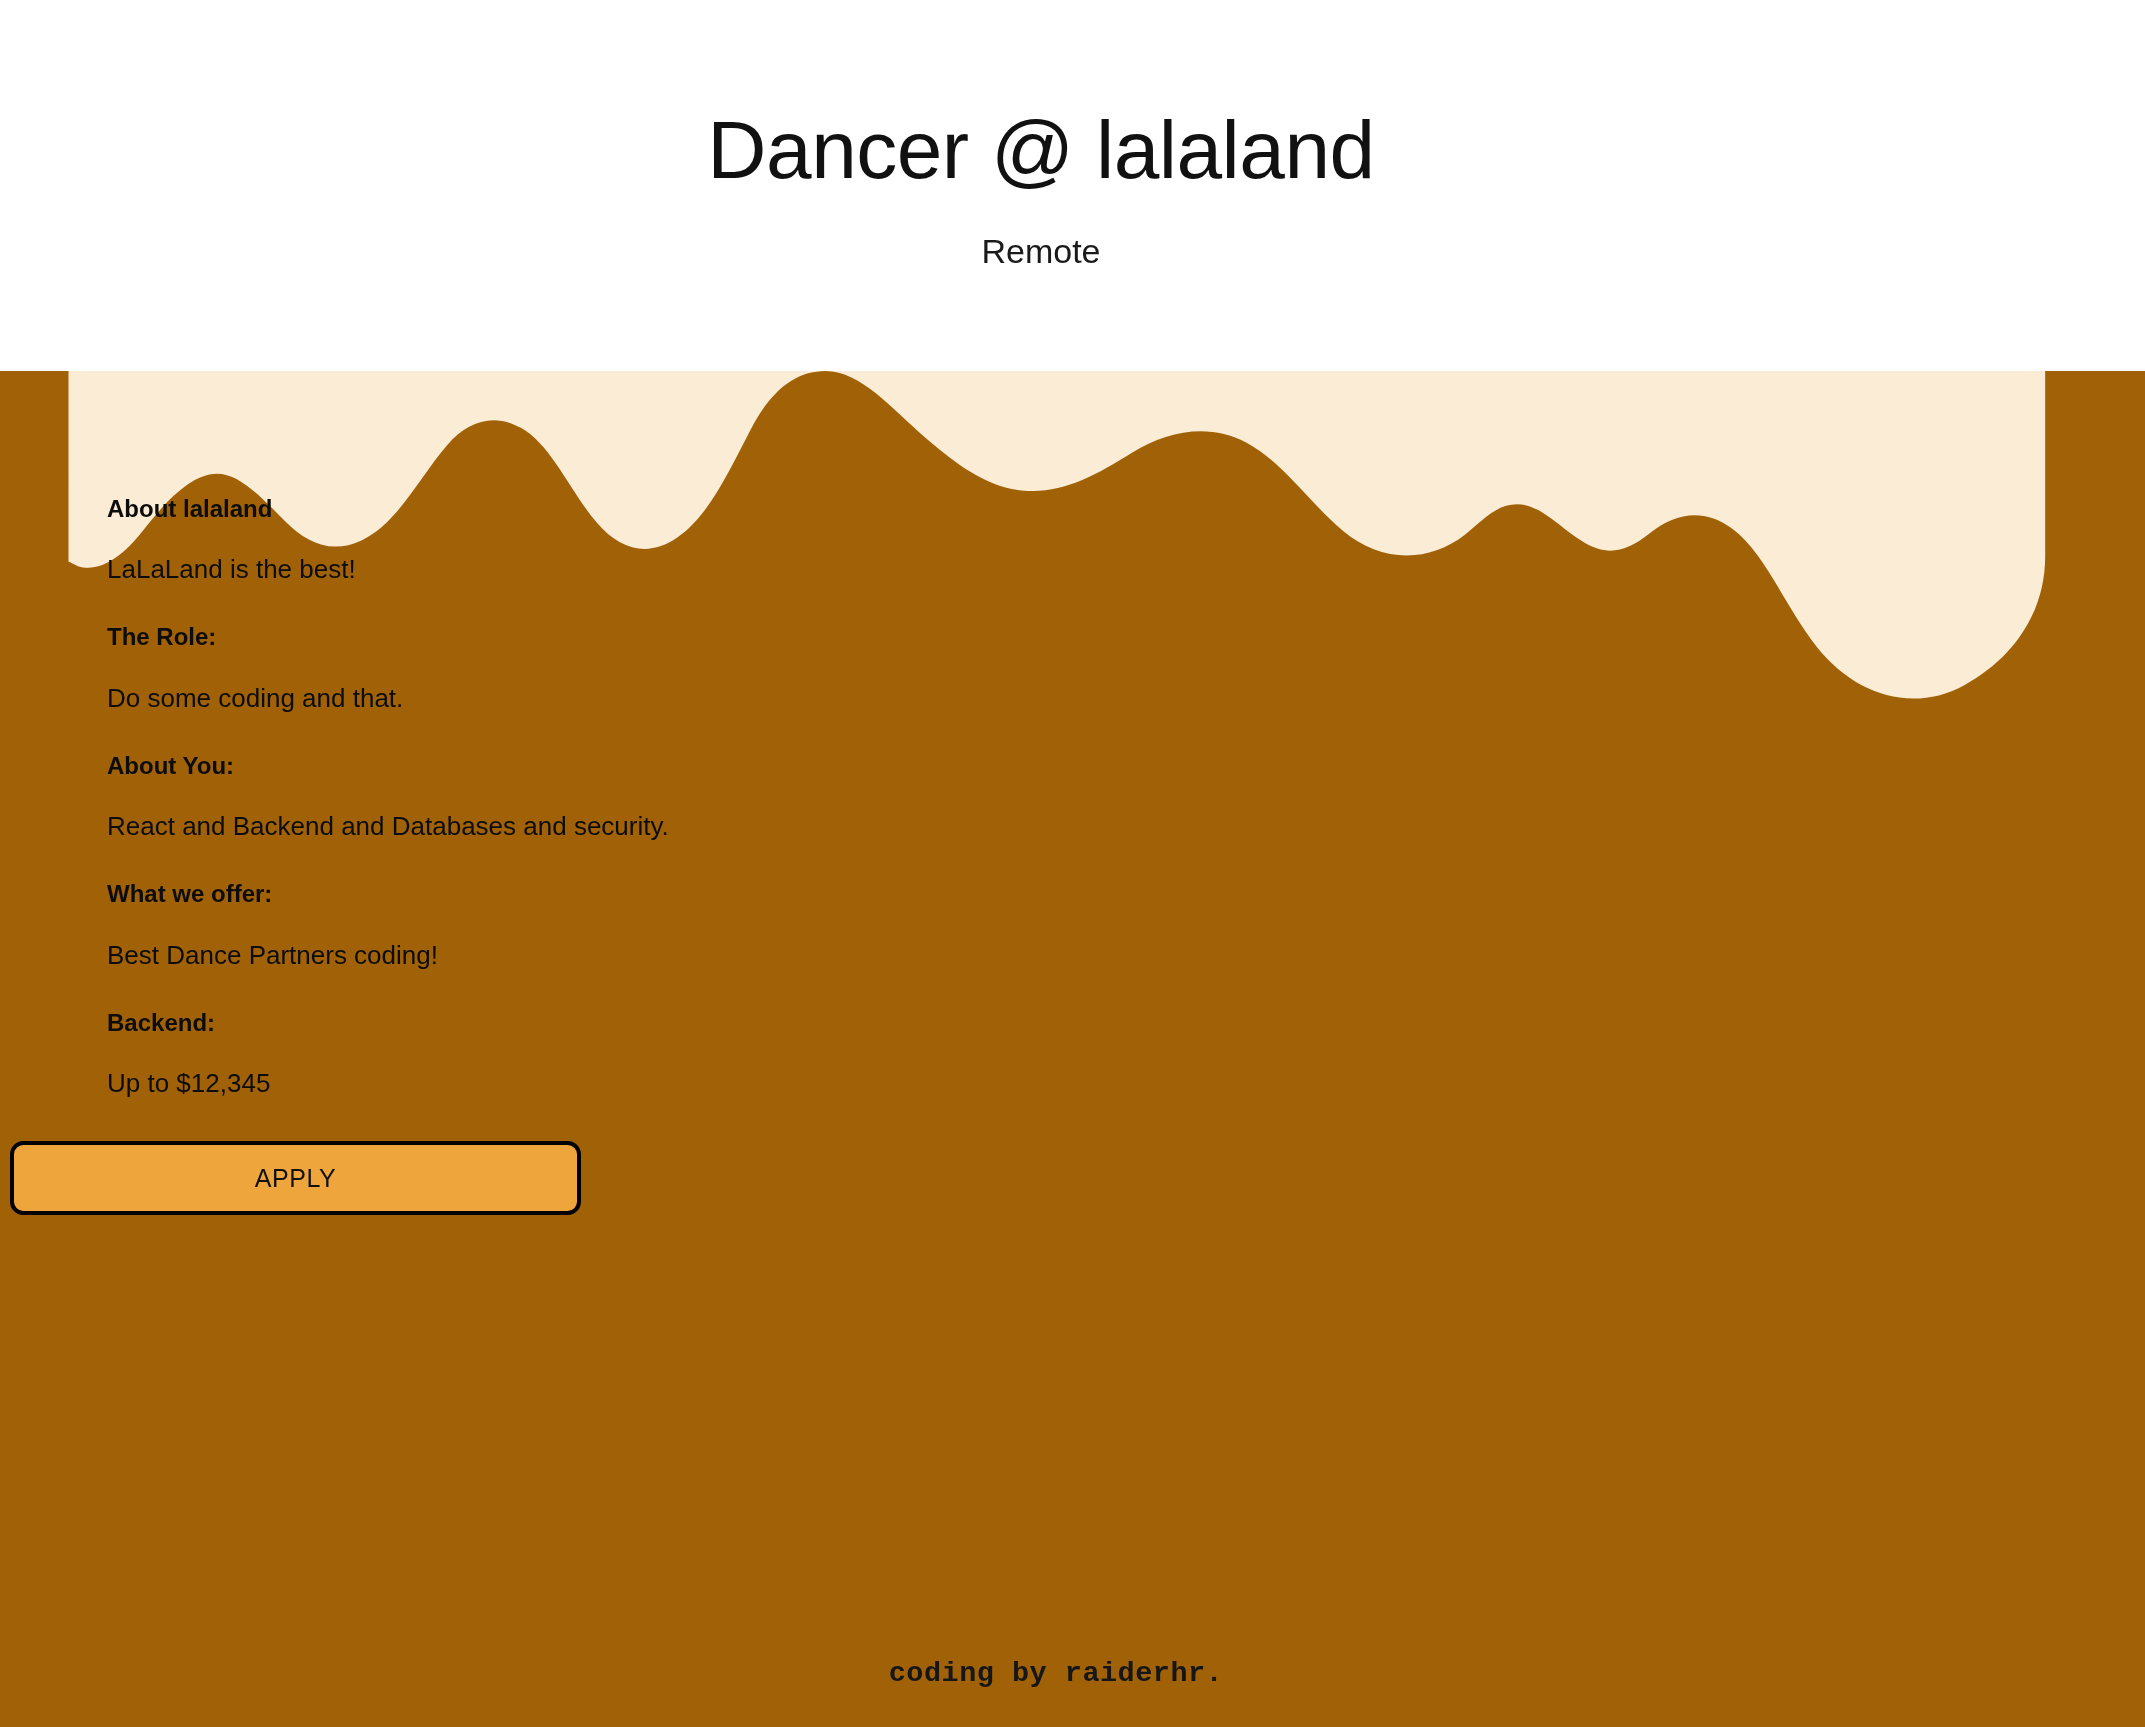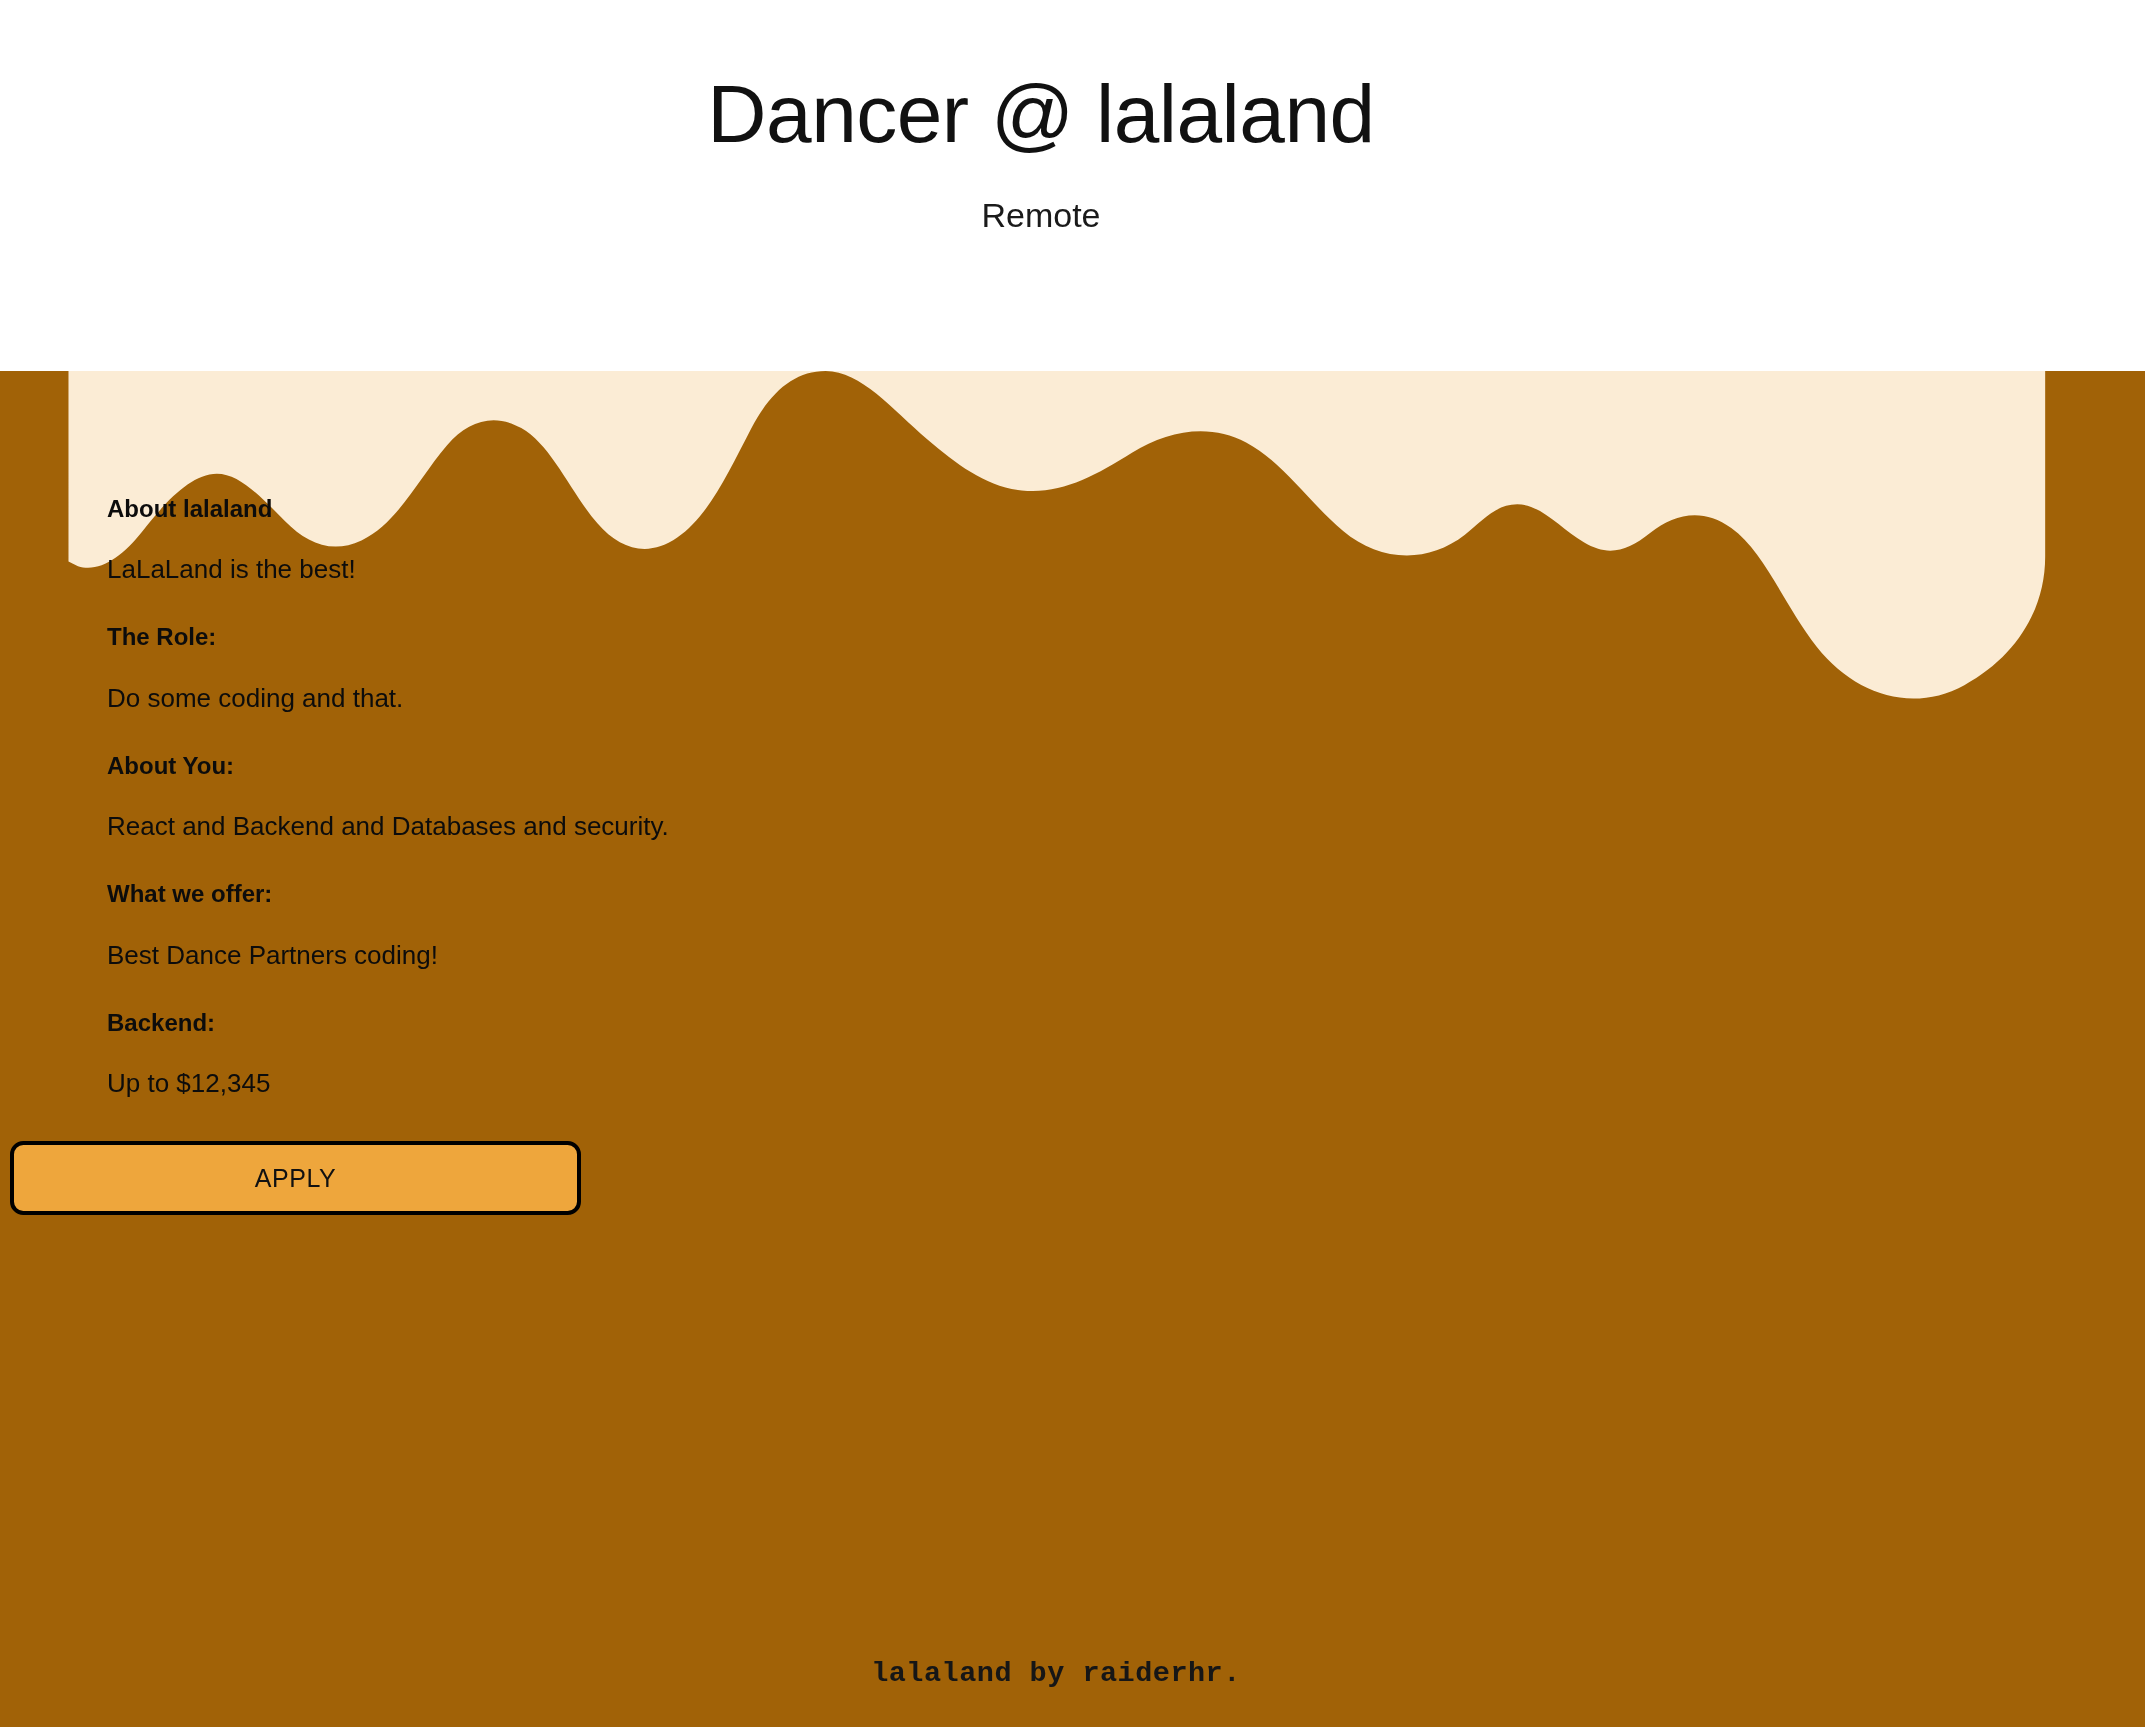--- a/index.html
+++ b/index.html
@@ -18,21 +18,21 @@
   
   .header {
     width: 100%;
     height: 371px;
     background: #ffffff;
     box-sizing: border-box;
     display: flex;
     flex-direction: column;
     align-items: center;
     justify-content: flex-start;
-    padding-top: 68px;
+    padding-top: 104px;
     position: relative;
     z-index: 5;
   }
   .job-title {
     font-size: 82px;
     font-weight: 500;
     letter-spacing: -0.5px;
     color: #111111;
     margin: 0;
     line-height: 1.12;
@@ -227,17 +227,17 @@
       <div class="section-body">Up to $12,345</div>
     </div>
 
   </div>
 
   <div class="apply-row">
     <button class="apply-button">APPLY</button>
   </div>
 
   <div class="footer">
-    <span class="powered-by">lalaland by raiderhr.</span>
+    <span class="powered-by">coding by raiderhr.</span>
   </div>
 
 </div>
 
 
 </body></html>

